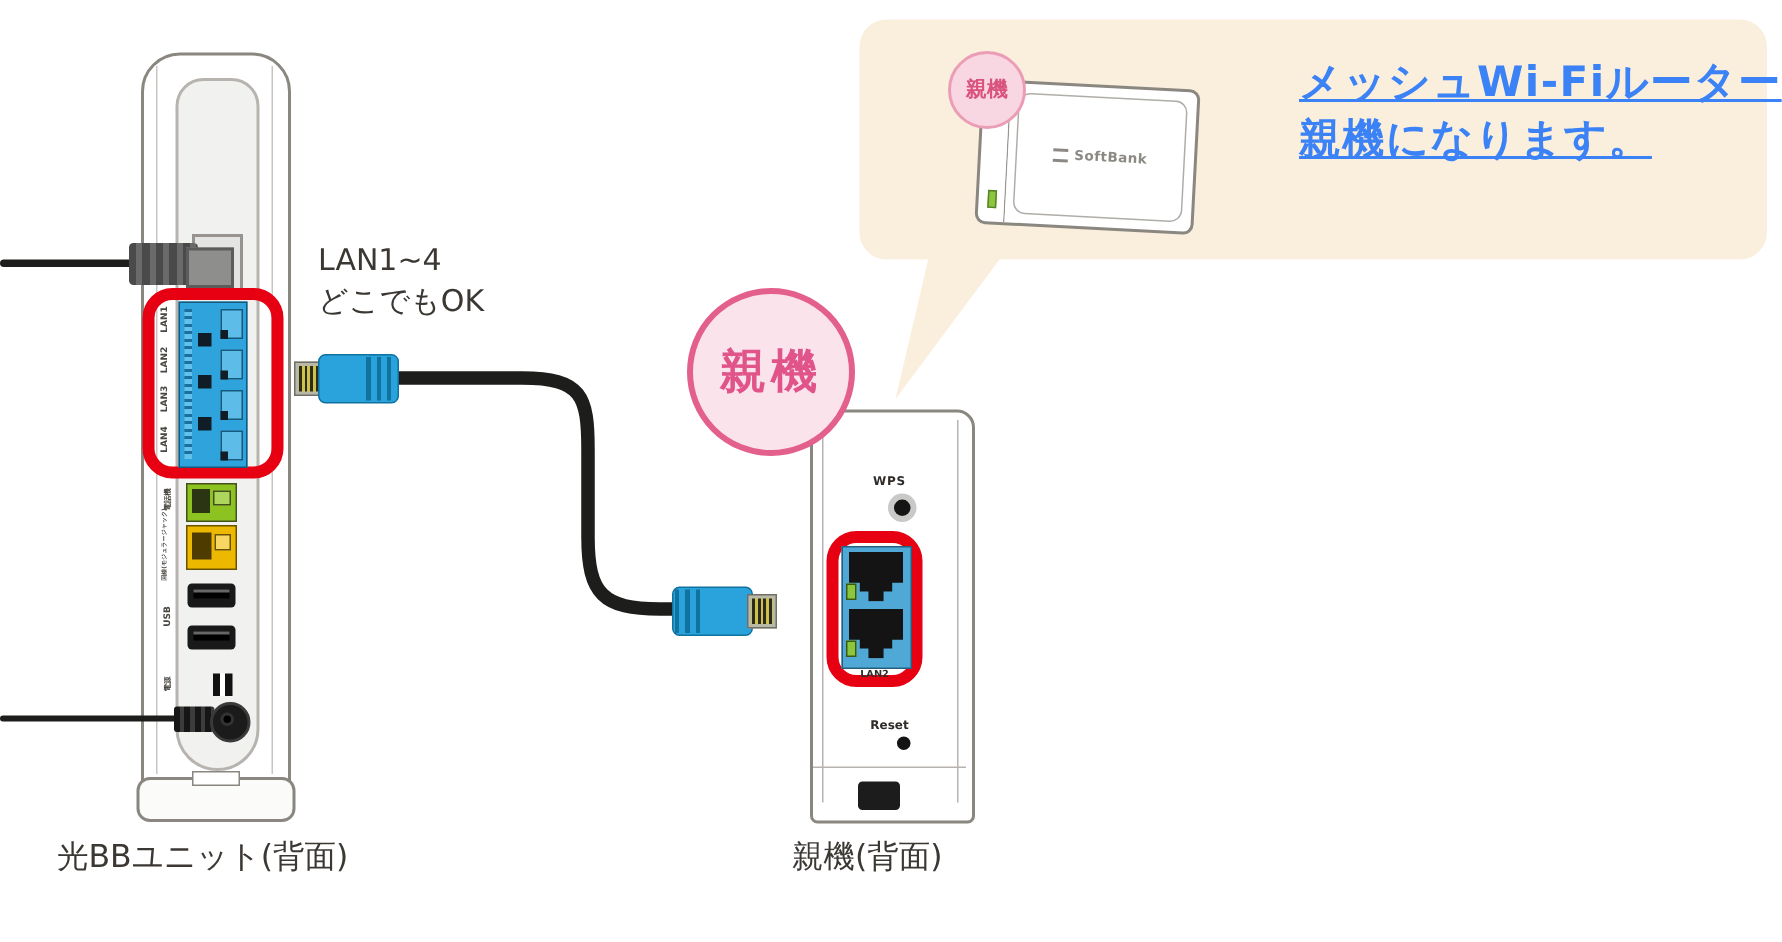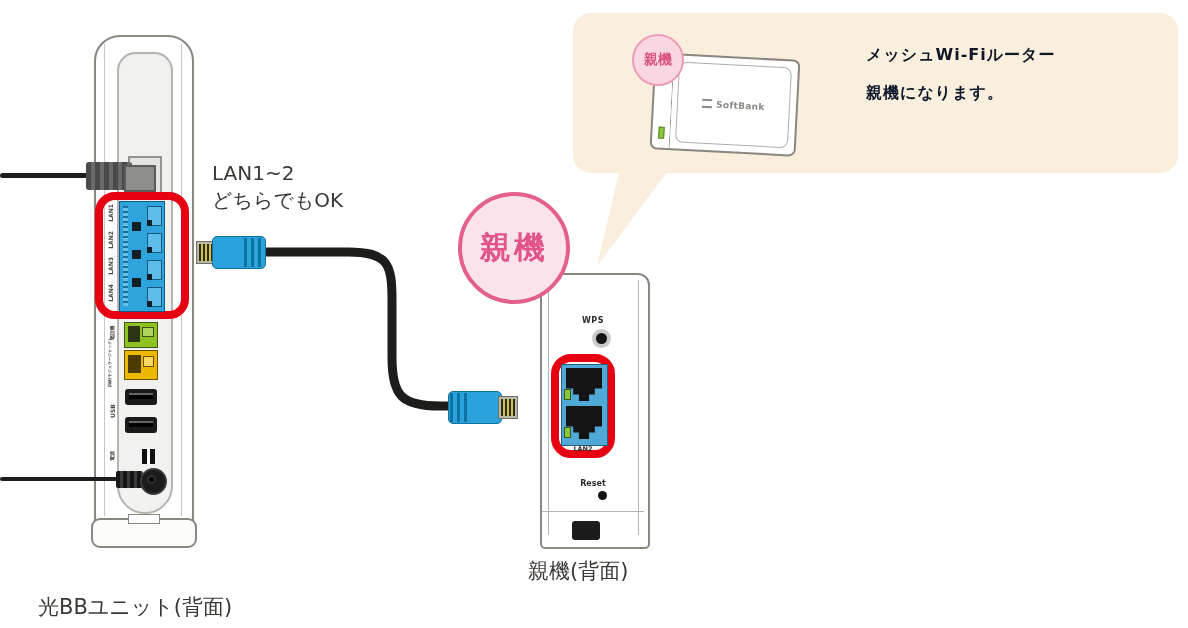--- a/index.html
+++ b/index.html
@@ -95,37 +95,37 @@
   .rj45.p2{top:41px;}
   .rtr-led{position:absolute;left:2px;width:5px;height:9px;background:#8CC63F;border:1px solid #3a5a12;}
   .rtr-led.l1{top:24px;}
   .rtr-led.l2{top:62px;}
   .rtr-lan2{left:551px;top:445px;width:64px;text-align:center;font-size:6.5px;font-weight:bold;color:#33302c;}
   .rtr-reset{left:540px;top:479px;width:106px;text-align:center;font-size:8px;font-weight:bold;color:#2e2b28;}
   .reset-dot{left:598px;top:491px;width:9px;height:9px;border-radius:50%;background:#141414;}
   .rtr-port{left:572px;top:521px;width:28px;height:19px;background:#1c1c1c;border-radius:3px;}
 
   .caption{font-size:21px;color:#3b3733;}
-  .cap-left{left:38px;top:557px;margin-top:36px;}
+  .cap-left{left:38px;top:557px;}
   .cap-right{left:528px;top:557px;}
 
   
   .bubble{left:573px;top:13px;width:605px;height:160px;background:#FAEEDD;border-radius:18px;}
   .bubble-badge{left:632px;top:34px;width:48px;height:48px;border-radius:50%;background:#F8D7E2;
                 border:2px solid #EC9DB6;display:flex;align-items:center;justify-content:center;
                 font-size:14px;font-weight:bold;color:#D9537E;z-index:4;}
   .bubble-router{left:652px;top:56px;width:142px;height:93px;background:#fff;border:2px solid #8a8680;
                  border-radius:7px;transform:rotate(3deg);z-index:3;}
   .br-strip{position:absolute;left:0;top:0;bottom:0;width:17px;border-right:1.5px solid #9a9691;border-radius:6px 0 0 6px;}
   .br-led{position:absolute;left:6px;bottom:9px;width:4px;height:10px;background:#8CC63F;border:1px solid #5a822a;}
   .br-face{position:absolute;left:23px;top:6px;right:6px;bottom:6px;border:1.5px solid #b0ada9;border-radius:8px;
            display:flex;align-items:center;justify-content:center;gap:4px;}
   .logo-bars{width:10px;height:5px;border-top:2.5px solid #8c8984;border-bottom:2.5px solid #8c8984;}
   .logo-text{font-size:9px;font-weight:bold;color:#8c8984;letter-spacing:.3px;}
-  .bubble-text{left:866px;top:36px;font-size:16px;font-weight:bold;color:#0f172a;line-height:38px;letter-spacing:1px;z-index:3;}
+  .bubble-text{left:866px;top:36px;font-size:28px;font-weight:bold;color:#3b82f6;line-height:38px;letter-spacing:1px;z-index:3;text-decoration:underline;}
 </style>
 </head>
 <body>
 
 <div class="canvas">
 
   <svg class="overlay" width="1188" height="628">
     <polygon points="620,168 670,168 597,266" fill="#FAEEDD"></polygon>
     <path d="M262 252 L348 252 C388 252 392 264 392 300 L392 358 C392 396 402 406 440 406 L452 406" fill="none" stroke="#1d1d1b" stroke-width="9" stroke-linecap="round"></path>
   </svg>
@@ -177,22 +177,22 @@
   <span class="abs bbu-rot" style="left:112px;top:411px;font-size:6px;">USB</span>
   <div class="abs mini-port"></div>
   <span class="abs bbu-rot" style="left:112px;top:456px;font-size:5px;">電源</span>
   <div class="abs cable-bottom"></div>
   <div class="abs pwr-ribs"></div>
   <div class="abs pwr-head"></div>
 
   <div class="abs caption cap-left">光BBユニット(背面)</div>
 
   <div class="abs txt lbl-lan14">
-    <div>LAN1~2</div>
-    <div>どちらでもOK</div>
+    <div>LAN1~4</div>
+    <div>どこでもOK</div>
   </div>
 
   <div class="abs conn conn-left">
     <span class="tip">
         <i></i>
       </span>
     <span class="boot">
         <span class="ribs"></span>
       </span>
   </div>

